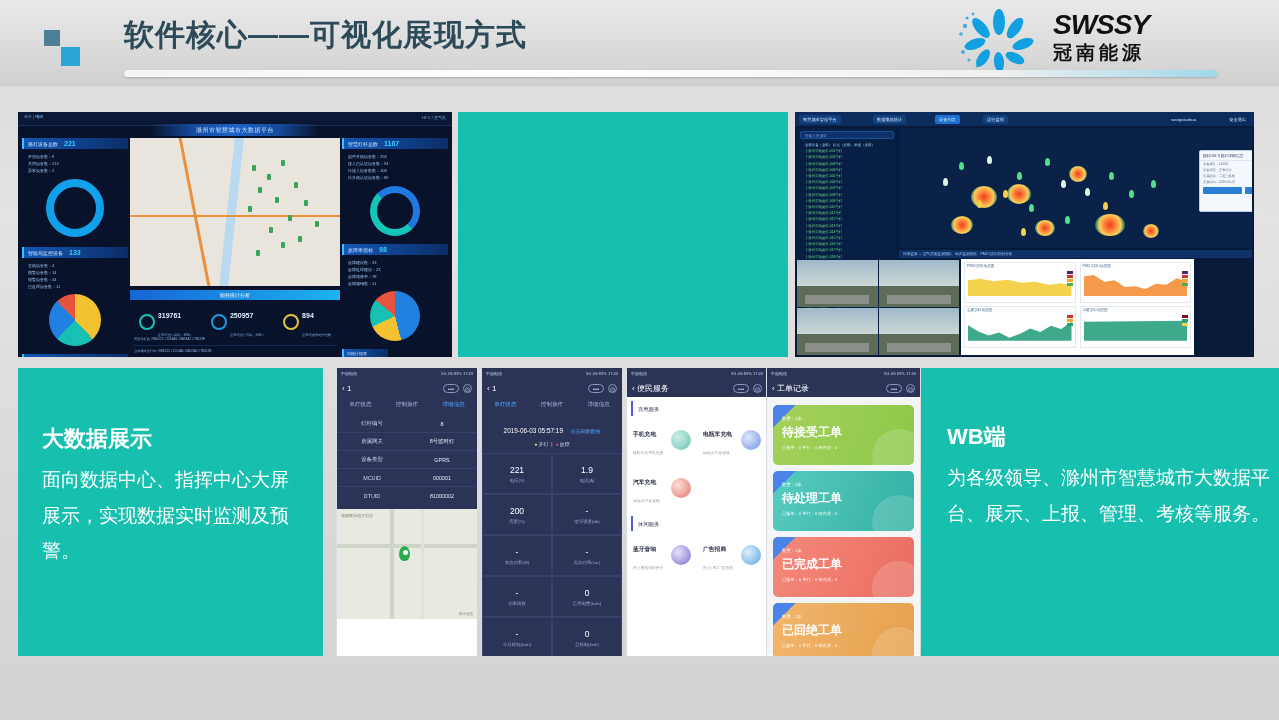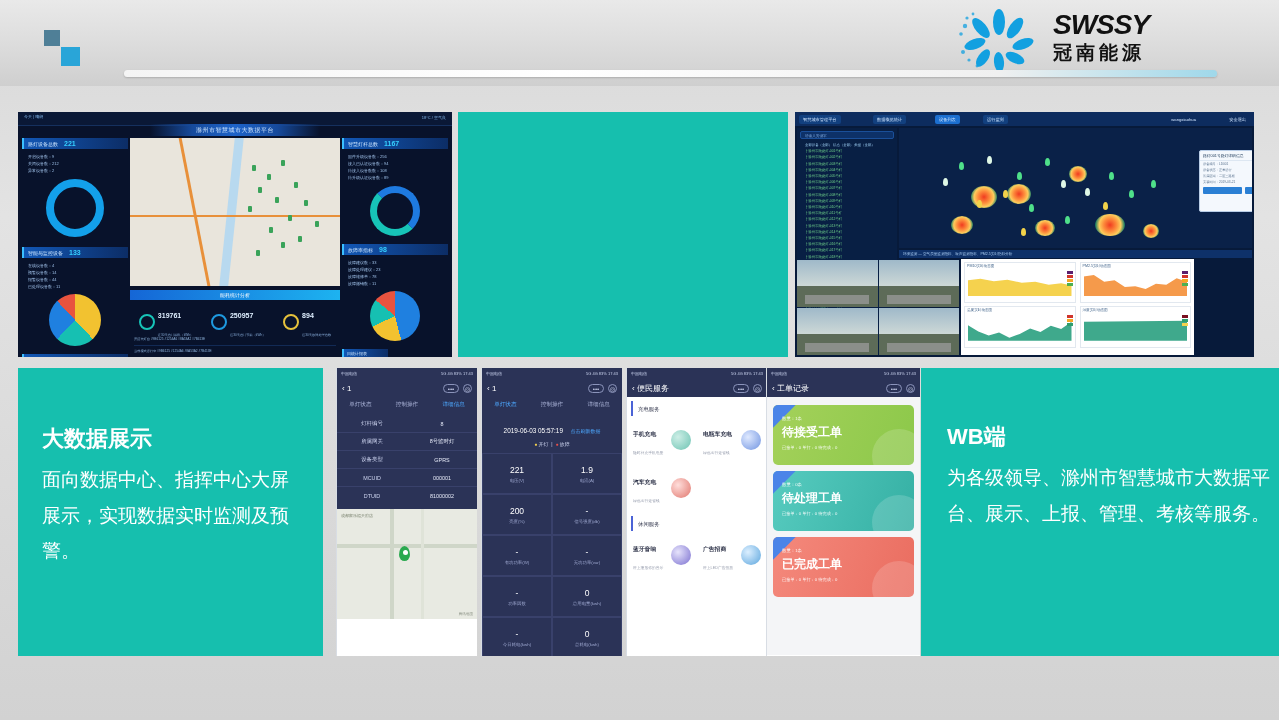--- a/index.html
+++ b/index.html
@@ -193,20 +193,21 @@
      border-radius:50%; background:rgba(255,255,255,.16); }
 </style>
 </head>
 <body>
 
 <div id="header">
   <div id="hdr-squares">
     <span class="sq sq-a"></span>
     <span class="sq sq-b"></span>
   </div>
+  <div id="hdr-title">软件核心——可视化展现方式</div>
   <div id="hdr-rule"></div>
 
   <div id="logo">
     <svg id="logo-mark" viewBox="0 0 92 62">
       <g fill="#12a0e0">
         <ellipse cx="46" cy="14" rx="6" ry="13"></ellipse>
         <ellipse cx="62" cy="20" rx="5.5" ry="12" transform="rotate(35 62 20)"></ellipse>
         <ellipse cx="70" cy="36" rx="5" ry="11" transform="rotate(70 70 36)"></ellipse>
         <ellipse cx="62" cy="50" rx="5" ry="10" transform="rotate(115 62 50)"></ellipse>
         <ellipse cx="46" cy="54" rx="5" ry="10" transform="rotate(175 46 54)"></ellipse>
@@ -703,20 +704,27 @@
       <div class="ctitle">待处理工单</div>
       <div class="cmeta">已接单：0   单打：0   待完成：0</div>
     </div>
     <div class="wo-card" style="background:linear-gradient(110deg,#f4897c,#ea6d60)">
       <span class="corner"></span>
       <span class="blob"></span>
       <div class="cnum">数量：1条</div>
       <div class="ctitle">已完成工单</div>
       <div class="cmeta">已接单：0   单打：0   待完成：0</div>
     </div>
+    <div class="wo-card" style="background:linear-gradient(110deg,#f2b66d,#e5a04c)">
+      <span class="corner"></span>
+      <span class="blob"></span>
+      <div class="cnum">数量：1条</div>
+      <div class="ctitle">已回绝工单</div>
+      <div class="cmeta">已接单：0   单打：0   待完成：0</div>
+    </div>
   </div>
 </div>
 
 <div class="panel teal" style="left:921px; top:368px; width:392px; height:288px;">
   <div style="padding:56px 26px 0;">
     <div class="tl-title">WB端</div>
     <div class="tl-body">为各级领导、滁州市智慧城市大数据平台、展示、上报、管理、考核等服务。</div>
   </div>
 </div>
 

